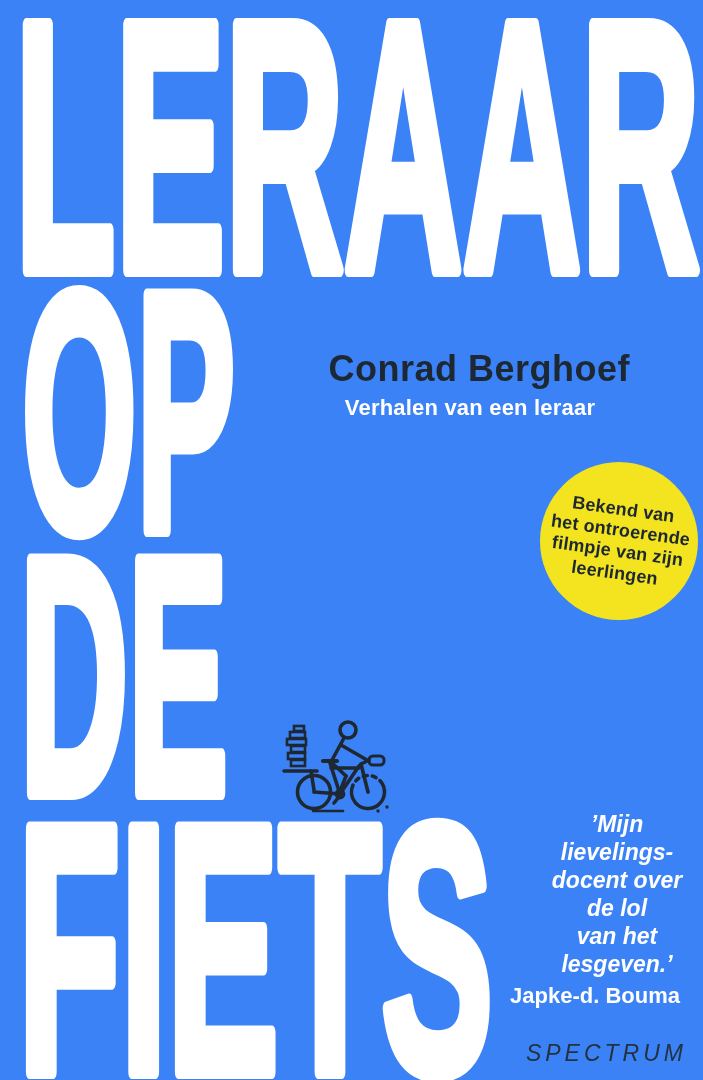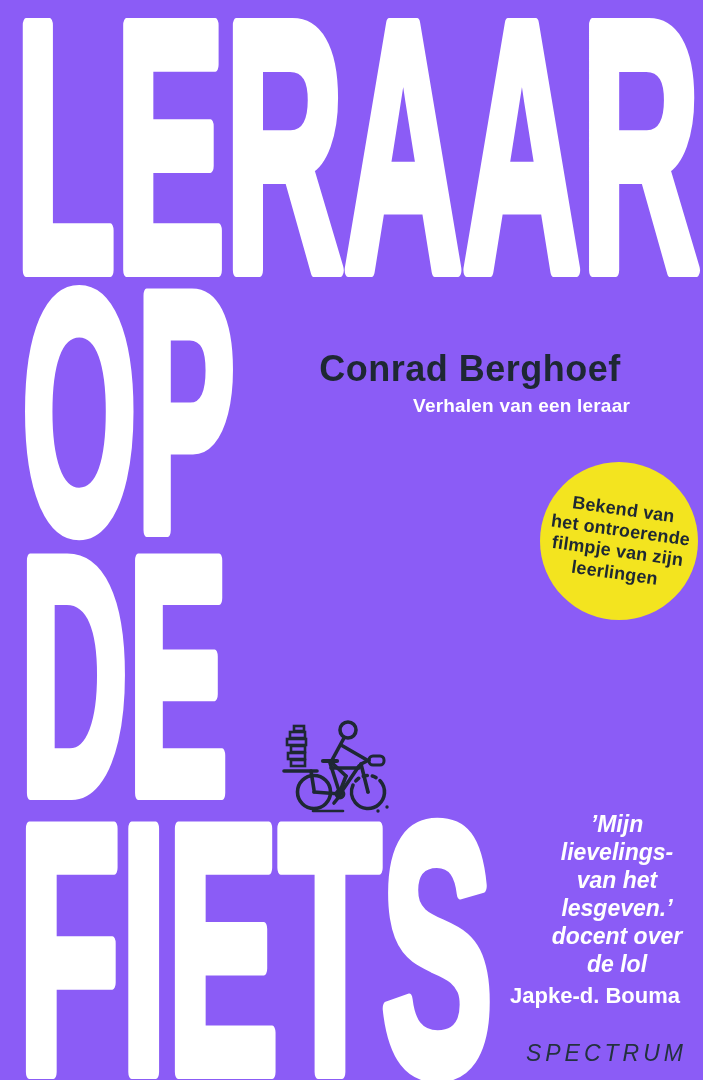--- a/index.html
+++ b/index.html
@@ -1,40 +1,40 @@
 <!DOCTYPE html>
 <html><head>
 <meta charset="utf-8">
 <style>
   html,body{margin:0;padding:0;}
   body{width:703px;height:1080px;overflow:hidden;font-family:"Liberation Sans",sans-serif;}
   .cover{
     position:relative;width:703px;height:1080px;
-    background:#8b5cf6;overflow:hidden;
+    background:#3b82f6;overflow:hidden;
   }
   
   .tw{position:absolute;overflow:visible;}
   .tw text{
     font-family:"Liberation Sans",sans-serif;
     font-weight:bold;
     fill:#ffffff;stroke:#ffffff;stroke-linejoin:round;
     paint-order:stroke fill;
   }
   
   .author{
     position:absolute;left:310px;top:349px;width:320px;
-    text-align:center;color:#1E2833;
+    text-align:right;color:#1E2833;
     font-size:36px;font-weight:bold;line-height:1.1;
     letter-spacing:0.5px;white-space:nowrap;
   }
   
   .subtitle{
     position:absolute;left:310px;top:396px;width:320px;
-    text-align:right;color:#ffffff;
-    font-size:19px;font-weight:bold;line-height:1.1;
+    text-align:center;color:#ffffff;
+    font-size:22px;font-weight:bold;line-height:1.1;
     letter-spacing:0.2px;
   }
   
   .badge{
     position:absolute;left:540px;top:462px;width:158px;height:158px;
     background:#F3E41F;border-radius:50%;
     display:flex;align-items:center;justify-content:center;
   }
   .badge-text{
     transform:rotate(8deg);
@@ -134,20 +134,20 @@
     <line x1="50" y1="43" x2="65" y2="57"></line>
     <line x1="65" y1="57" x2="58" y2="75"></line>
 
     <line x1="32" y1="92" x2="62" y2="92" stroke-width="2.6"></line>
     <circle cx="97" cy="92" r="1.7" fill="#1E2833" stroke="none"></circle>
     <circle cx="106" cy="88" r="1.7" fill="#1E2833" stroke="none"></circle>
   </svg>
 
   <div class="quote">
     <div class="quote-line">’Mijn lievelings-</div>
+    <div class="quote-line">docent over de lol</div>
     <div class="quote-line">van het lesgeven.’</div>
-    <div class="quote-line">docent over de lol</div>
     <div class="quote-attr">Japke-d. Bouma</div>
   </div>
 
   <div class="publisher">SPECTRUM</div>
 
 </div>
 
 </body></html>

